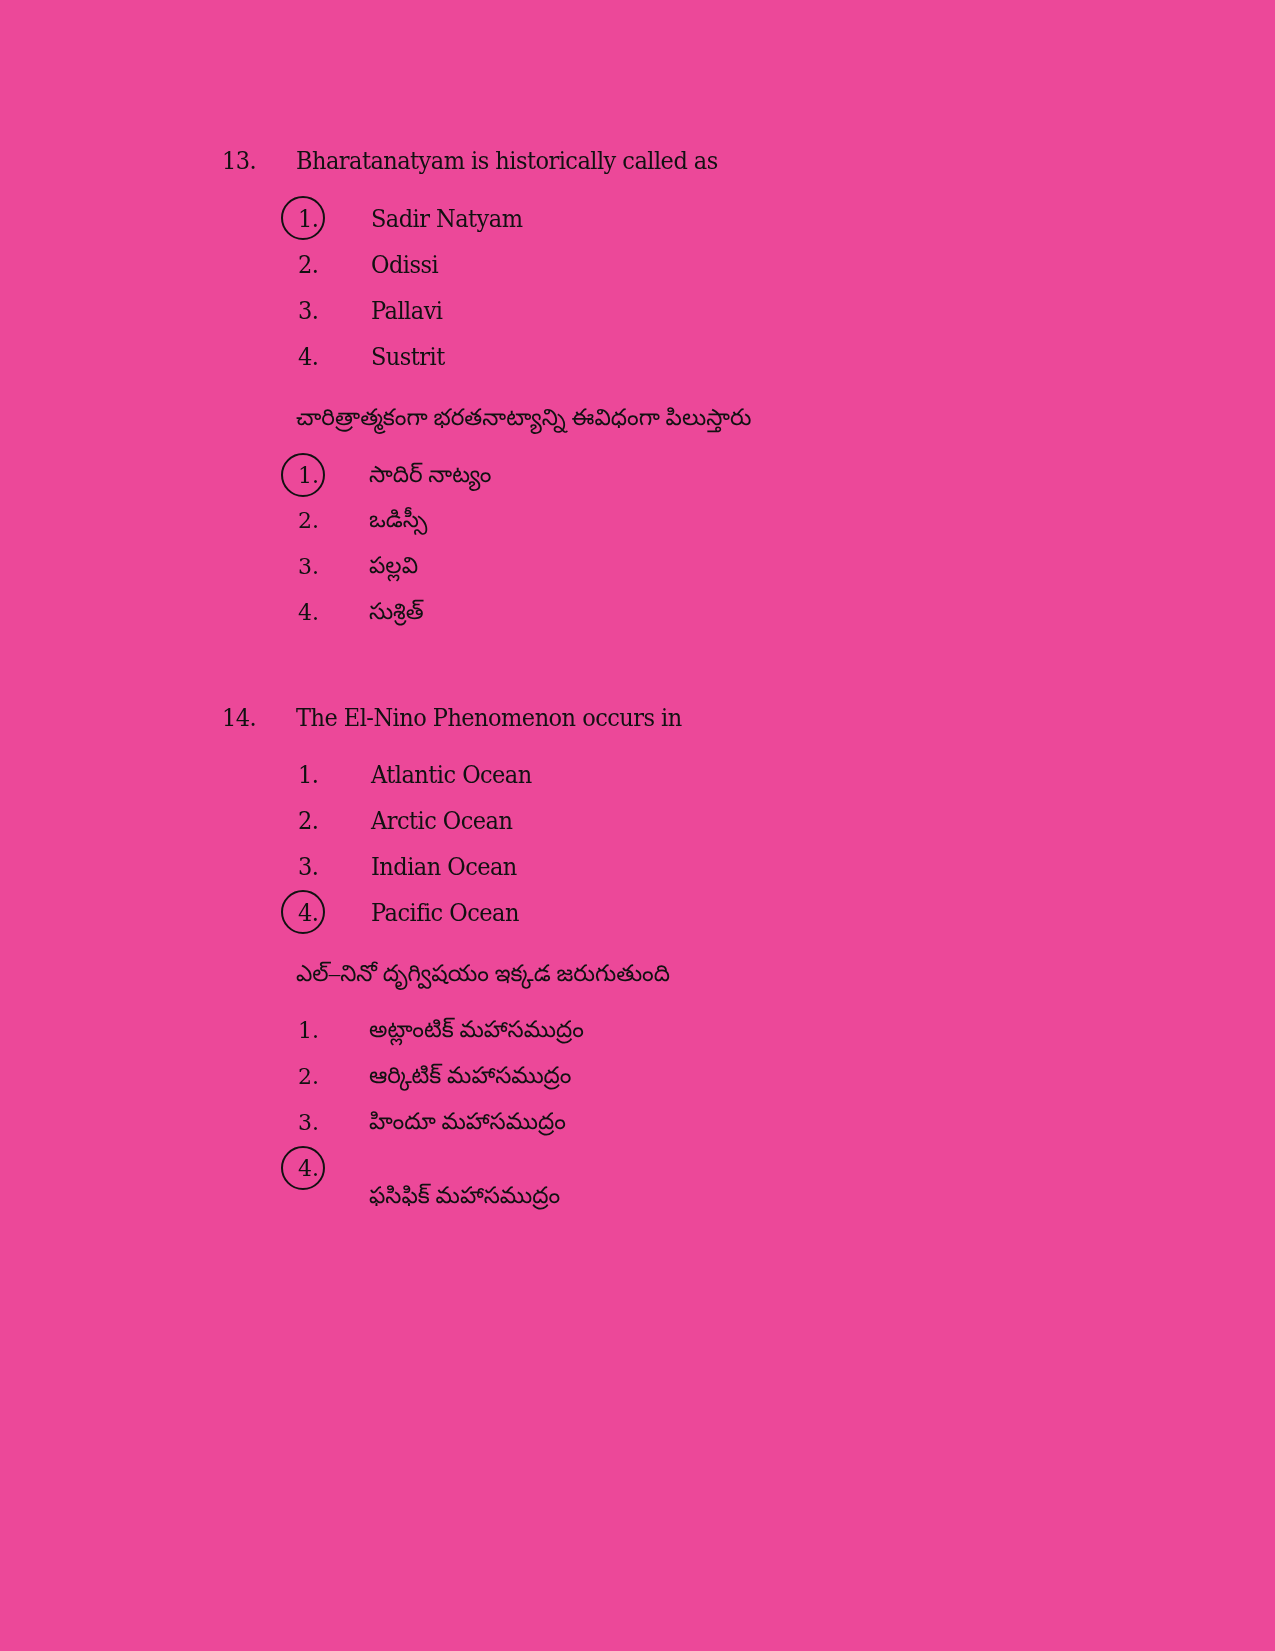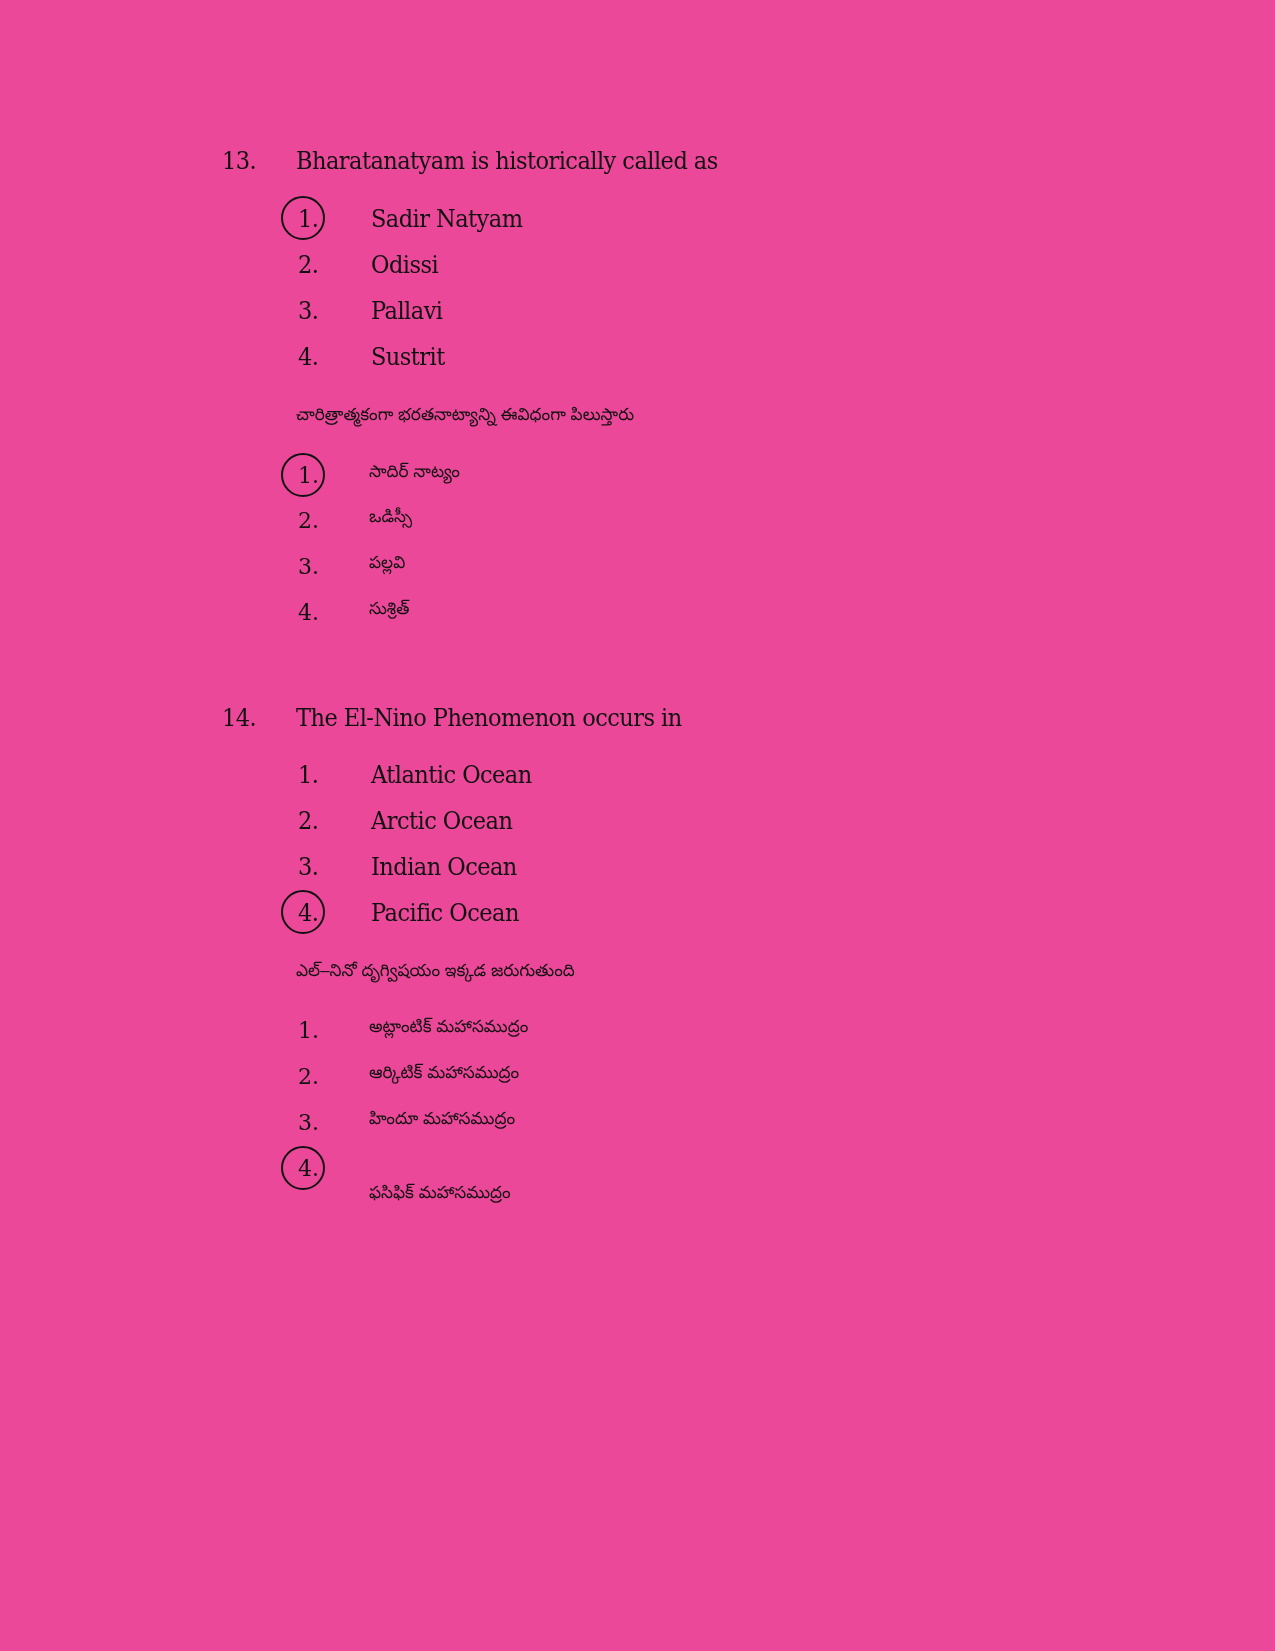--- a/index.html
+++ b/index.html
@@ -44,22 +44,22 @@
     left: 298px;
     width: 24px;
     text-align: left;
   }
   .opt-text {
     position: absolute;
     left: 371px;
   }
   .tel {
     position: absolute;
-    font-family: Liberation Sans, sans-serif;
-    font-size: 17px;
+    font-family: Liberation Serif, serif;
+    font-size: 23px;
     white-space: nowrap;
     line-height: 1;
     color: #111111;
     text-align: center;
   }
   .tel-num {
     position: absolute;
     left: 298px;
     font-family: "DejaVu Serif", "Liberation Serif", serif;
     font-size: 22px;

